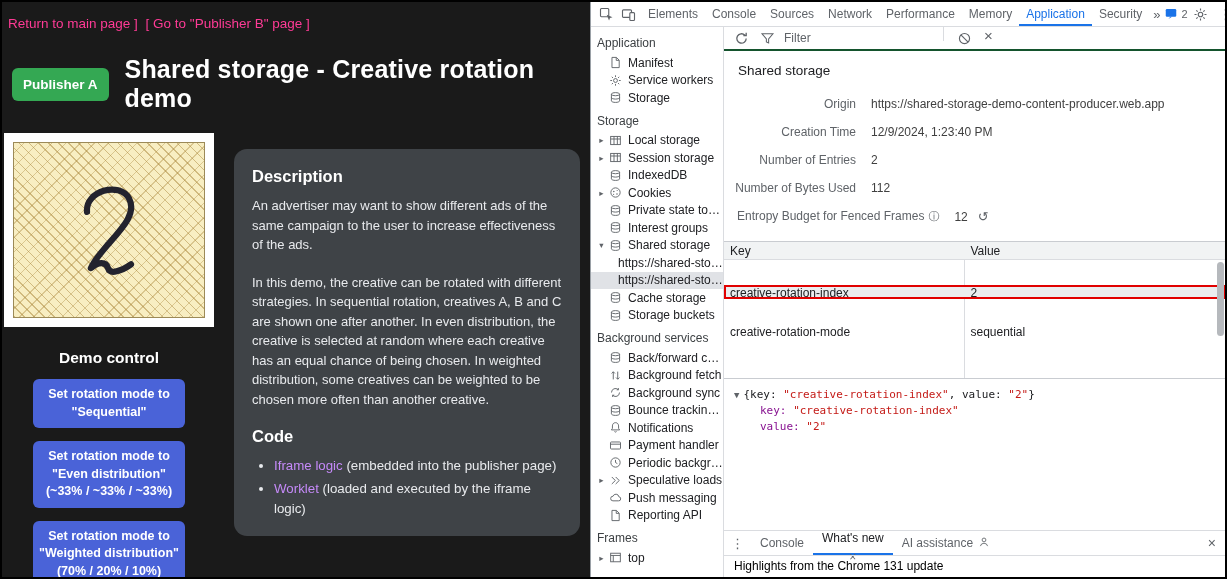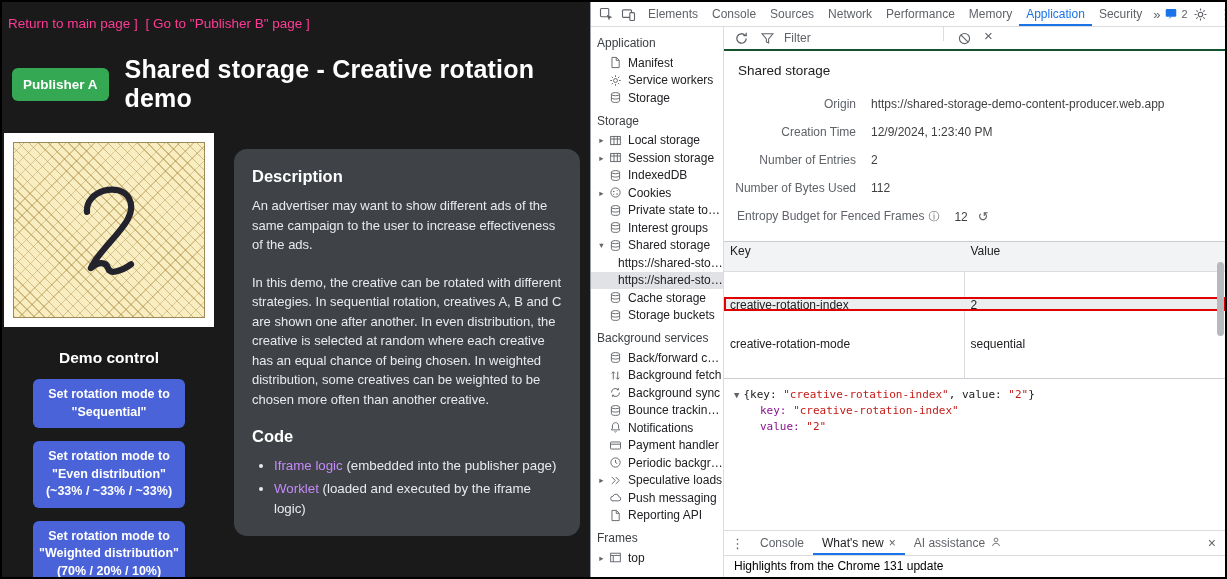--- a/index.html
+++ b/index.html
@@ -72,42 +72,42 @@
   .meta-row { display:flex; align-items:center; padding:7px 0; font-size:12px; }
   .meta-label { flex:0 0 132px; text-align:right; color:#5f6368; white-space:nowrap; }
   .meta-label.wide { flex:0 0 auto; padding-left:13px; }
   .meta-value { margin-left:15px; color:#404040; white-space:nowrap; }
   .info-glyph { font-size:11px; margin-left:4px; color:#5f6368; cursor:pointer; }
   .reset-glyph { margin-left:10px; color:#5f6368; font-size:13px; cursor:pointer; }
 
   .dt-table { position:relative; flex:none; height:138px; margin-top:6px; border-top:1px solid #c9ccd1;
               border-bottom:1px solid #c9ccd1; overflow:hidden; font-size:12px; }
   .col-divider { position:absolute; left:48%; top:0; bottom:0; width:1px; background:#dadce0; }
-  .dt-thead { display:flex; height:30px; line-height:18px; background:#f1f3f4; border-bottom:1px solid #dadce0; position:relative; }
+  .dt-thead { display:flex; height:18px; line-height:18px; background:#f1f3f4; border-bottom:1px solid #dadce0; position:relative; }
   .th { padding-left:6px; }
   .th.key { width:48%; flex:none; }
   .dt-row { display:flex; height:14px; line-height:17px; cursor:pointer; position:relative;margin-top:25px; }
   .dt-row .cell { padding-left:6px; white-space:nowrap; overflow:hidden; }
   .cell.key { width:48%; flex:none; }
   .dt-row.annotated { outline:2.5px solid var(--annotation-red); outline-offset:-2px; background:#ebedef; }
   .dt-vscroll { position:absolute; top:20px; right:1px; width:7px; bottom:2px; }
   .dt-vthumb { width:100%; height:74px; background:#b6b9bd; border-radius:4px; cursor:pointer; }
 
   .dt-preview { flex:1; min-height:0; font-family:"DejaVu Sans Mono", monospace; font-size:11px;
                 padding:8px 10px; color:#202124; overflow:hidden; }
   .pv-line { line-height:16px; white-space:pre; }
   .pv-line.indent { padding-left:26px; }
   .pv-caret { color:#5f6368; font-size:9px; margin-right:4px; cursor:pointer; }
   .pv-str { color:var(--string-red); }
   .pv-key { color:var(--key-purple); }
 
   .dt-drawer { flex:none; height:25px; display:flex; align-items:center; border-top:1px solid #dadce0; font-size:12px; color:#5f6368; }
   .drawer-kebab { padding:0 7px; font-size:13px; cursor:pointer; }
   .drawer-tab { padding:0 9px; height:100%; display:flex; align-items:center; gap:5px; cursor:pointer; white-space:nowrap; }
-  .drawer-tab.active { color:#202124; box-shadow:inset 0 -2px 0 var(--dt-blue); }
+  .drawer-tab.active { color:#202124; box-shadow:inset 0 -2px 0 var(--dt-blue);flex-direction:column; }
   .tab-close { font-size:12px; color:#5f6368; }
   .drawer-tab svg { width:12px; height:12px; }
   .drawer-close { margin-left:auto; padding:0 9px; font-size:14px; color:#5f6368; cursor:pointer; }
   .dt-status { flex:none; height:22px; line-height:21px; border-top:1px solid #dadce0; font-size:12px; padding-left:10px; color:#000000; }
 </style>
 </head>
 <body>
 
 <div class="screen">
 

